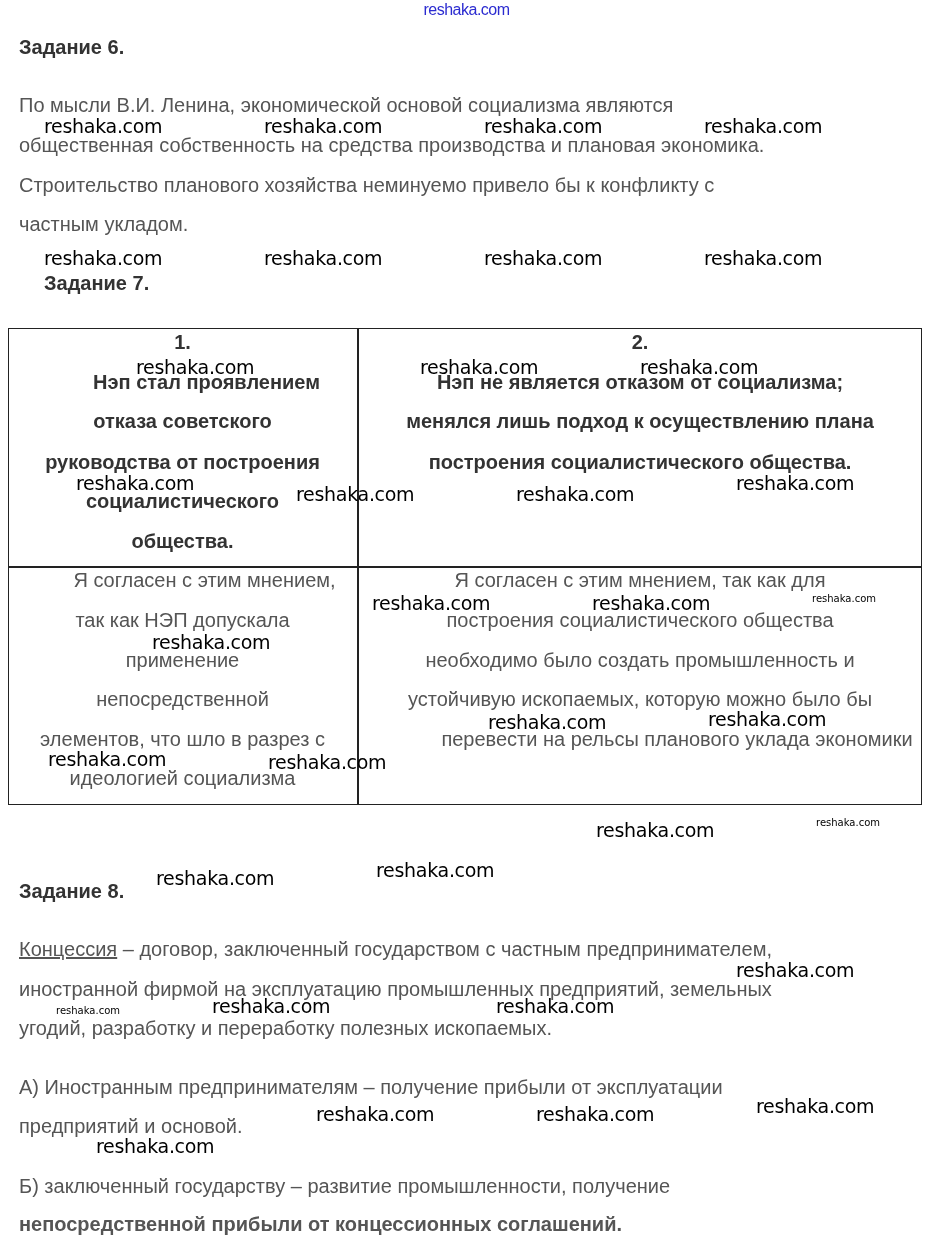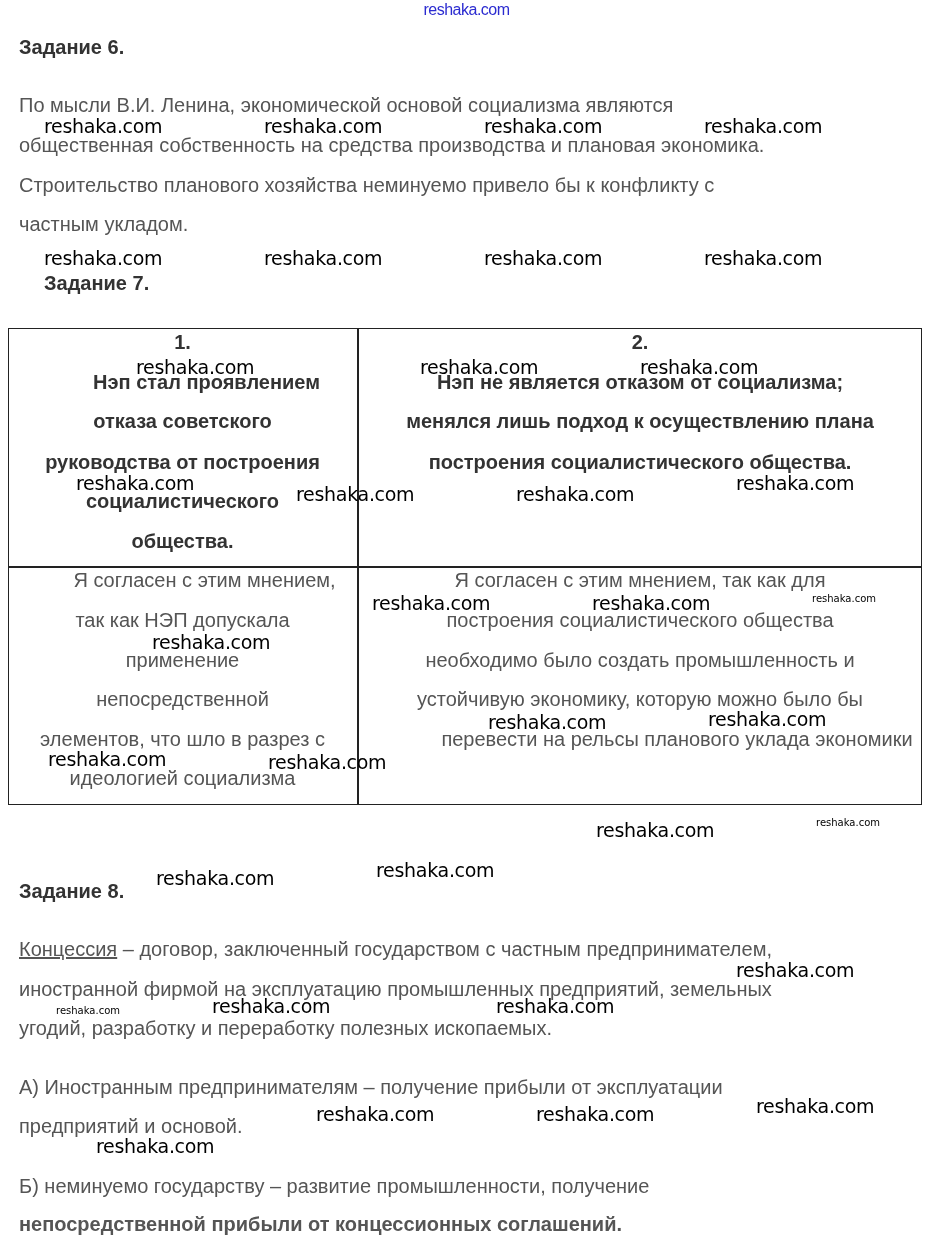--- a/index.html
+++ b/index.html
@@ -53,32 +53,32 @@
 <div class="cell-text cell-normal" style="left:8px; width:393px; top:569px;">Я согласен с этим мнением,</div>
 <div class="cell-text cell-normal" style="left:8px; width:349px; top:609px;">так как НЭП допускала</div>
 <div class="cell-text cell-normal" style="left:8px; width:349px; top:649px;">применение</div>
 <div class="cell-text cell-normal" style="left:8px; width:349px; top:688px;">непосредственной</div>
 <div class="cell-text cell-normal" style="left:8px; width:349px; top:728px;">элементов, что шло в разрез с</div>
 <div class="cell-text cell-normal" style="left:8px; width:349px; top:767px;">идеологией социализма</div>
 
 <div class="cell-text cell-normal" style="left:358px; width:564px; top:569px;">Я согласен с этим мнением, так как для</div>
 <div class="cell-text cell-normal" style="left:358px; width:564px; top:609px;">построения социалистического общества</div>
 <div class="cell-text cell-normal" style="left:358px; width:564px; top:649px;text-align:center;">необходимо было создать промышленность и</div>
-<div class="cell-text cell-normal" style="left:358px; width:564px; top:688px;">устойчивую экономику, которую можно было бы</div>
+<div class="cell-text cell-normal" style="left:358px; width:564px; top:688px;">устойчивую ископаемых, которую можно было бы</div>
 <div class="cell-text cell-normal" style="left:358px; width:638px; top:728px;">перевести на рельсы планового уклада экономики</div>
 
 <div class="abs heading" style="left:19px; top:880px;">Задание 8.</div>
 <div class="abs para" style="left:19px; top:938px;">
   <span class="underline">Концессия</span><span> – договор, заключенный государством с частным предпринимателем,</span>
 </div>
 <div class="abs para" style="left:19px; top:978px;">иностранной фирмой на эксплуатацию промышленных предприятий, земельных</div>
 <div class="abs para" style="left:19px; top:1017px;">угодий, разработку и переработку полезных ископаемых.</div>
 <div class="abs para" style="left:19px; top:1076px;">А) Иностранным предпринимателям – получение прибыли от эксплуатации</div>
 <div class="abs para" style="left:19px; top:1115px;">предприятий и основой.</div>
-<div class="abs para" style="left:19px; top:1175px;">Б) неминуемо государству – развитие промышленности, получение</div>
+<div class="abs para" style="left:19px; top:1175px;">Б) заключенный государству – развитие промышленности, получение</div>
 <div class="abs para" style="left:19px; top:1213px;font-weight:bold;">непосредственной прибыли от концессионных соглашений.</div>
 
 <div class="abs wm" style="left:44px; top:115px;">reshaka.com</div>
 <div class="abs wm" style="left:264px; top:115px;">reshaka.com</div>
 <div class="abs wm" style="left:484px; top:115px;">reshaka.com</div>
 <div class="abs wm" style="left:704px; top:115px;">reshaka.com</div>
 <div class="abs wm" style="left:44px; top:247px;">reshaka.com</div>
 <div class="abs wm" style="left:264px; top:247px;">reshaka.com</div>
 <div class="abs wm" style="left:484px; top:247px;">reshaka.com</div>
 <div class="abs wm" style="left:704px; top:247px;">reshaka.com</div>

